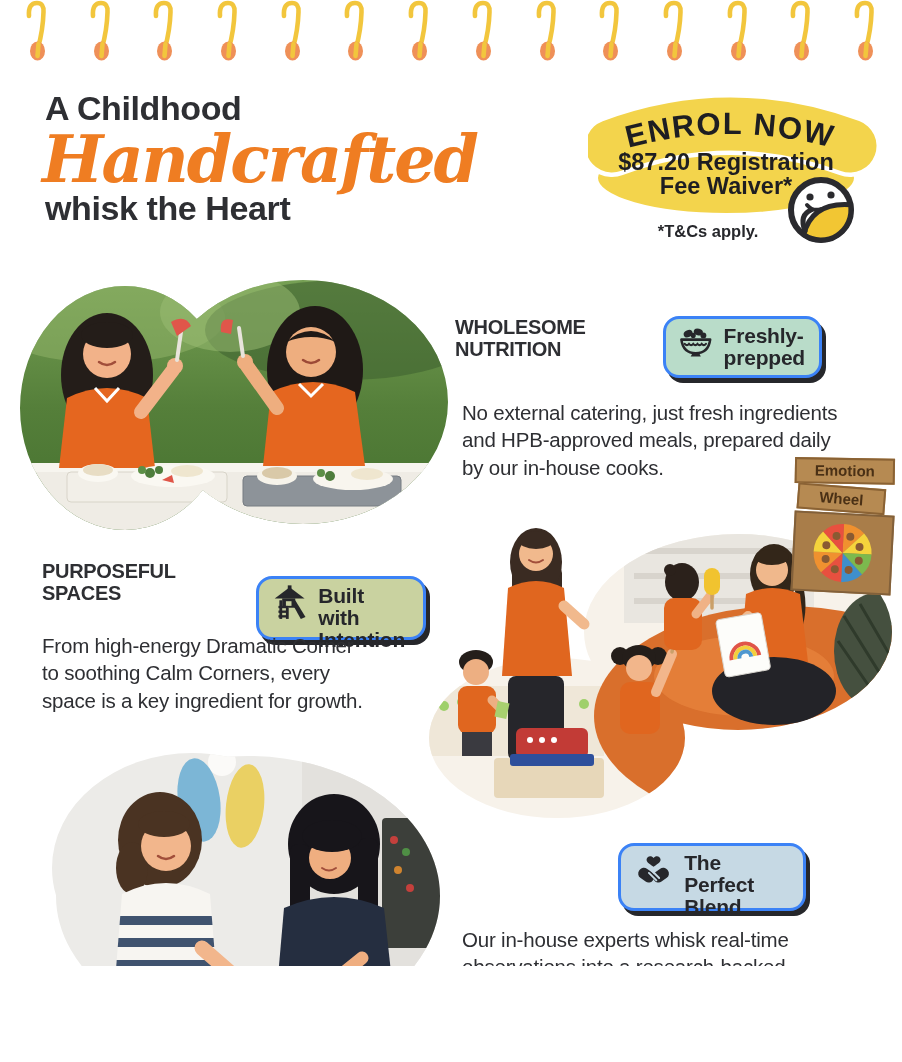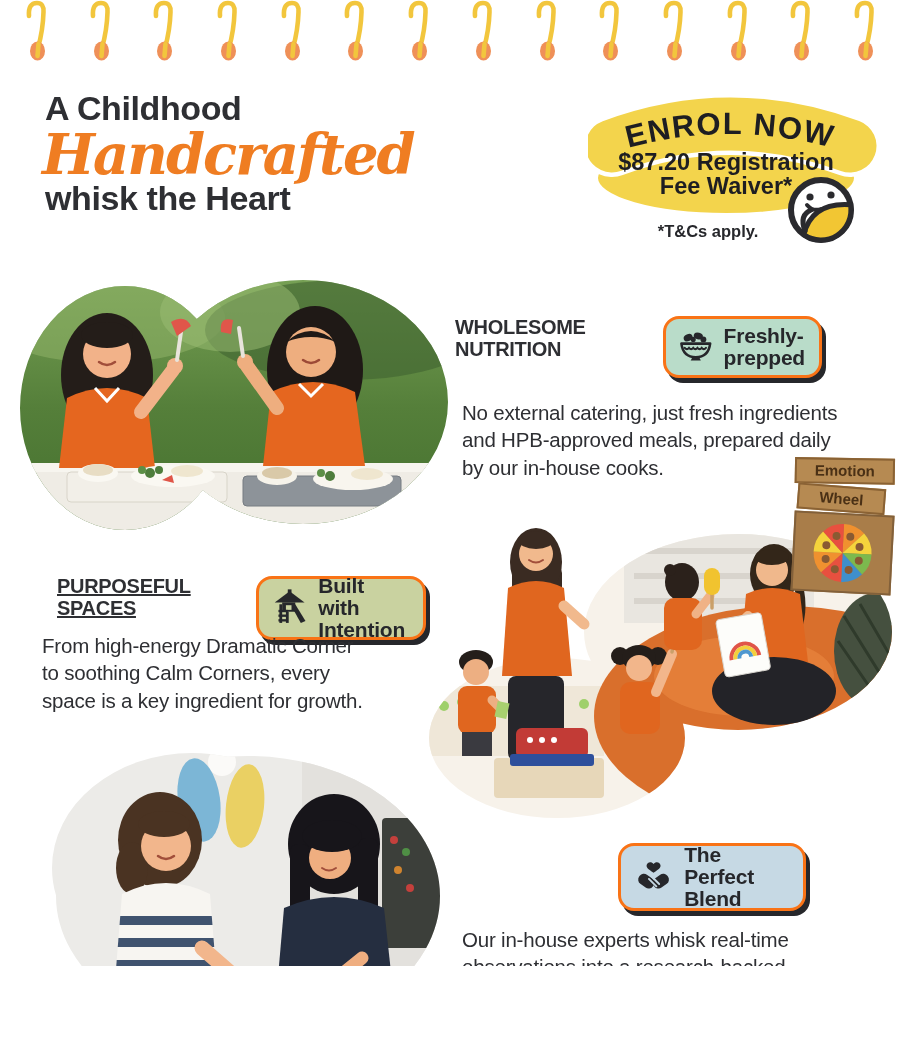--- a/index.html
+++ b/index.html
@@ -8,34 +8,34 @@
 
   
   .spirals{position:absolute;left:0;top:2;width:100%;display:flex;justify-content:space-between;
            padding:0 24px;box-sizing:border-box;}
   .spirals svg{display:block;}
 
   
   .title{position:absolute;left:45px;top:90px;}
   .t1,.t3{font-size:34px;font-weight:800;letter-spacing:-.4px;line-height:1.1;color:#2e2f33;}
   .t2{font-family:"DejaVu Serif",serif;font-style:italic;font-weight:bold;
-      font-size:56px;line-height:1.12;color:#ef7d22;letter-spacing:-2px;margin:-4px 0 -6px -3px;}
+      font-size:65px;line-height:1.12;color:#ef7d22;letter-spacing:-2px;margin:-4px 0 -6px -3px;}
   .t3{margin-top:0px;}
 
   
   .enrol{position:absolute;left:588px;top:86px;width:292px;height:172px;cursor:pointer;}
 
   
   .sec-h{position:absolute;font-size:20px;font-weight:800;line-height:1.1;letter-spacing:-.3px;
          color:#2e2f33;white-space:pre-line;}
   .sec-b{position:absolute;font-size:20.5px;line-height:1.33;letter-spacing:-.2px;
          color:#2e2f33;white-space:pre-line;}
 
-  .badge{position:absolute;display:flex;align-items:center;gap:10px;padding:6px 14px 6px 12px;
-         border:3px solid #f97316;border-radius:16px;box-shadow:4px 5px 0 #26272b;box-sizing:border-box;}
+  .badge{position:absolute;display:flex;align-items:flex-start;gap:10px;padding:6px 14px 6px 12px;
+         border:3px solid #3b82f6;border-radius:16px;box-shadow:4px 5px 0 #26272b;box-sizing:border-box;}
   .badge .blabel{font-size:21px;font-weight:800;line-height:1.05;letter-spacing:-.2px;
                  color:#26272b;white-space:pre-line;}
   .badge.mint{background:#b9dcc9;}
   .badge.olive{background:#c9d2a0;}
   .badge.blue{background:#c6d9e4;}
 
   .photo{position:absolute;}
 
   
   .sign{position:absolute;left:792px;top:458px;width:104px;transform:rotate(3deg);z-index:5;}
@@ -339,21 +339,21 @@
         <circle cx="46.6" cy="36.9" r="4" fill="#8a5a32"></circle>
           <circle cx="36.9" cy="46.6" r="4" fill="#8a5a32"></circle>
         <circle cx="23.1" cy="46.6" r="4" fill="#8a5a32"></circle>
           <circle cx="13.4" cy="36.9" r="4" fill="#8a5a32"></circle>
         <circle cx="13.4" cy="23.1" r="4" fill="#8a5a32"></circle>
           <circle cx="23.1" cy="13.4" r="4" fill="#8a5a32"></circle>
       </svg>
     </div>
   </div>
 
-  <h2 class="sec-h" style="left:42px;top:560px;margin:15px;text-decoration:underline;">PURPOSEFUL
+  <h2 class="sec-h" style="left:42px;top:560px;margin:0;">PURPOSEFUL
 SPACES</h2>
   <div class="badge olive" style="left:256px;top:576px;width:170px;height:64px;">
     <svg width="38" height="38" viewBox="0 0 40 40">
       <rect x="18" y="0" width="4" height="4" fill="#26272b"></rect>
       <path d="M20 2 L36 14 H4 Z" fill="#26272b"></path>
       <rect x="12" y="14" width="14" height="10" fill="#26272b"></rect>
       <rect x="16" y="17" width="6" height="5" fill="#c9d2a0"></rect>
       <rect x="9" y="16" width="3" height="20" fill="#26272b"></rect>
       <rect x="16" y="24" width="3" height="12" fill="#26272b"></rect>
       <rect x="8" y="22" width="10" height="2.5" fill="#26272b"></rect>

